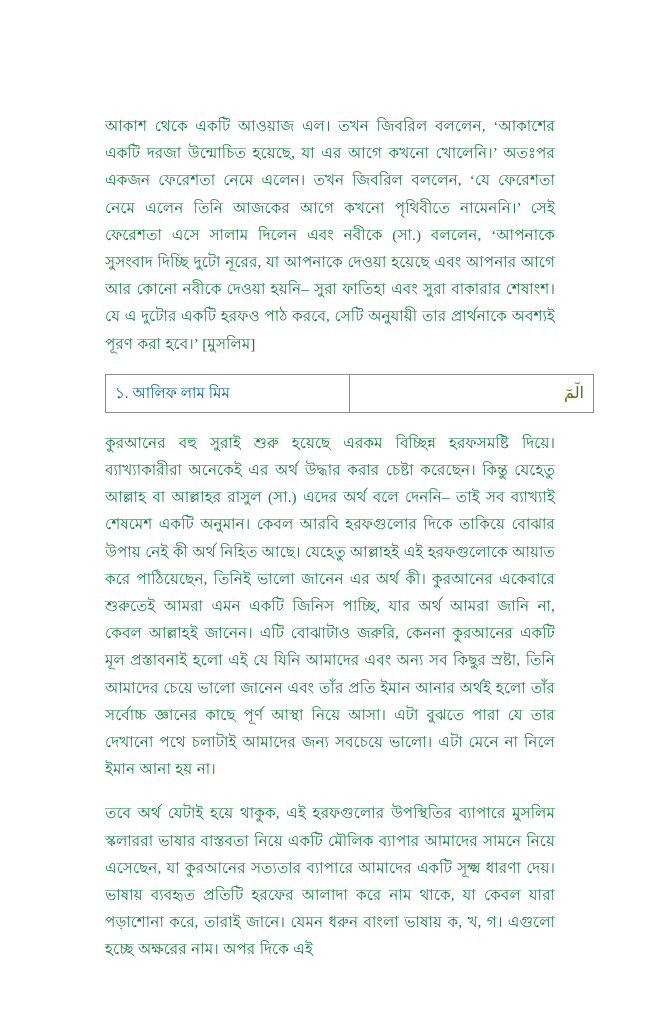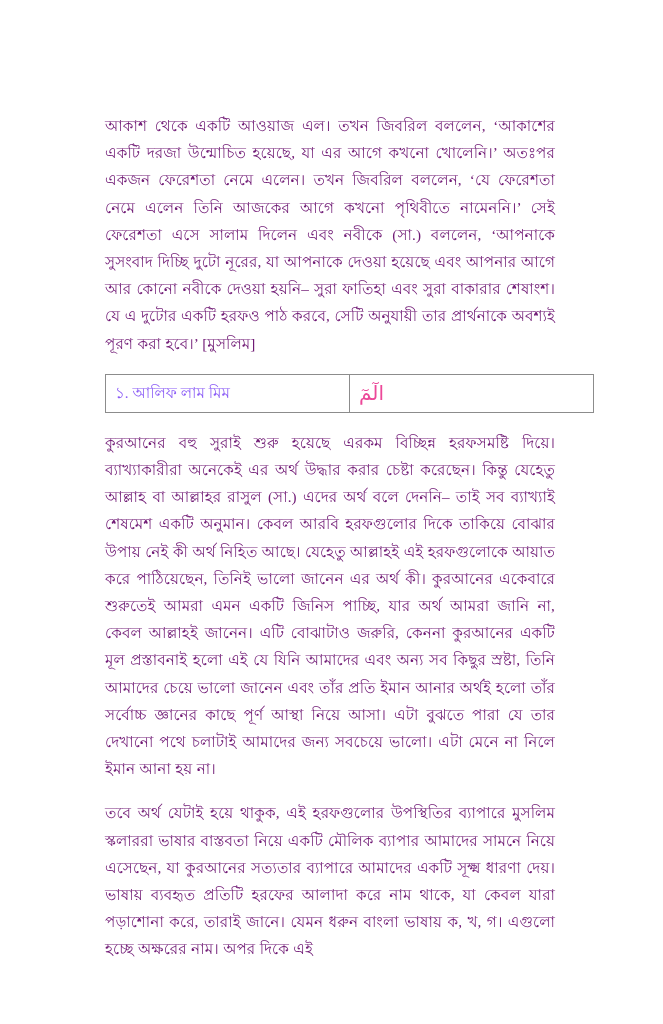--- a/index.html
+++ b/index.html
@@ -32,21 +32,21 @@
   }
 
   .para {
     margin: 0 0 17px 0;
     text-align: justify;
     text-justify: inter-word;
     font-size: 15.2px;
     line-height: 27.2px;
     letter-spacing: 0.1px;
     word-spacing: 0.5px;
-    color: #701a75;
+    color: #15803d;
     font-family: "Liberation Serif", "DejaVu Serif", serif;
   }
 
   .para:last-of-type {
     margin-bottom: 0;
   }
 
   .bismillah {
     margin: 12px 0 10px 0;
     text-align: center;
@@ -69,31 +69,31 @@
     padding: 6px 9px 7px 9px;
     vertical-align: middle;
     height: 24px;
   }
 
   td.bn-cell {
     width: 225px;
     text-align: left;
     font-size: 15.2px;
     line-height: 24px;
-    color: #8b5cf6;
+    color: #0369a1;
     font-family: "Liberation Serif", "DejaVu Serif", serif;
   }
 
   td.ar-cell {
     width: 225px;
-    text-align: left;
+    text-align: right;
     direction: rtl;
-    font-size: 20px;
+    font-size: 16px;
     line-height: 24px;
-    color: #ec4899;
+    color: #4d7c0f;
     font-family: "DejaVu Sans", "Liberation Sans", sans-serif;
   }
 
   #footer {
     position: absolute;
     left: 105px;
     top: 938px;
     width: 450px;
     text-align: right;
     font-size: 12.6px;

